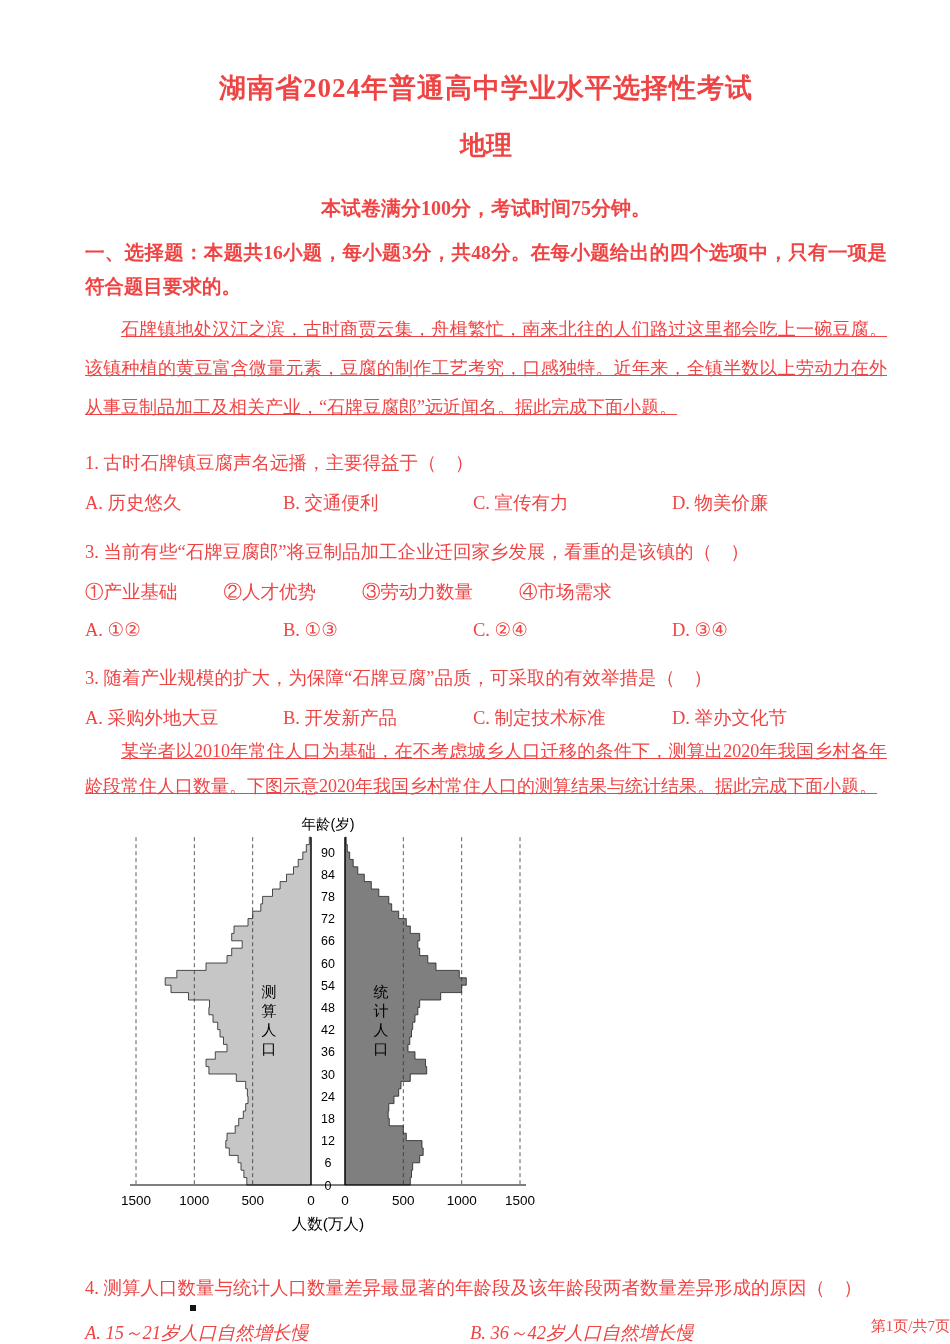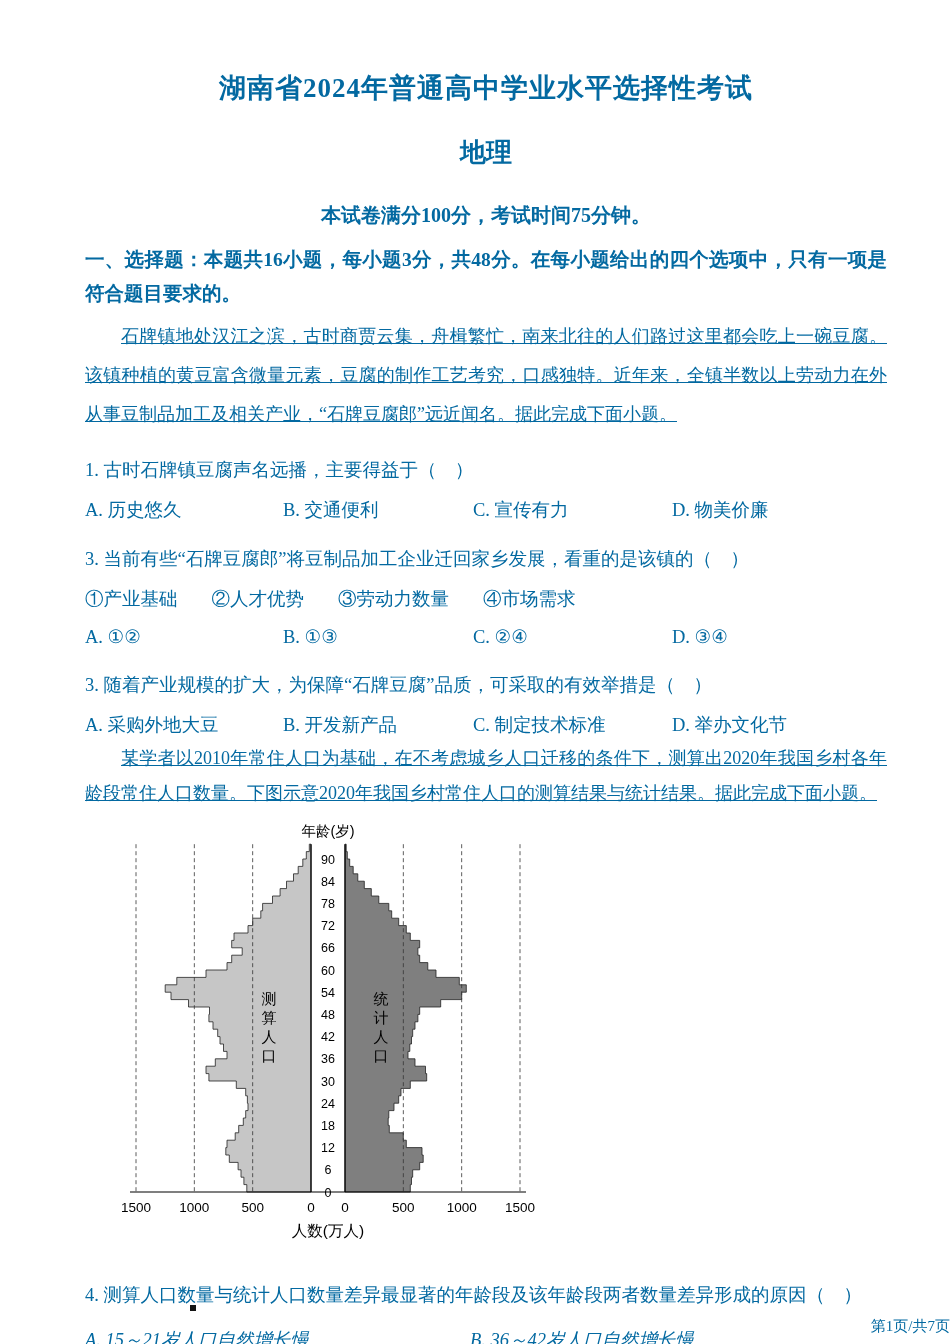--- a/index.html
+++ b/index.html
@@ -1,31 +1,31 @@
 <!DOCTYPE html>
 <html><head>
 <meta charset="utf-8">
 <style>
   * { margin:0; padding:0; box-sizing:border-box; }
   html,body { background:#ffffff; }
   .page {
     width:950px; height:1344px; position:relative; overflow:hidden;
-    background:#ffffff; color:#0369a1;
+    background:#ffffff; color:#ef4444;
     font-family:"Liberation Serif","DejaVu Serif",serif;
     padding:70px 63px 0 85px;
   }
   .title { text-align:center; font-size:27px; font-weight:bold; letter-spacing:1px; }
-  .subject { text-align:center; font-size:26px; font-weight:bold; margin-top:29px; }
+  .subject { text-align:center; font-size:26px; font-weight:bold; margin-top:22px; }
   .exam-info { text-align:center; font-size:20px; font-weight:bold; margin-top:32px; }
   .section-header { font-size:19.5px; font-weight:bold; line-height:1.75; margin-top:14px; text-align:justify; }
   .passage { font-size:18px; line-height:2.15; text-indent:2em; text-align:justify; margin-top:6px;text-decoration:underline; }
   .passage.tight { line-height:1.9; margin-top:4px; }
   .stem { font-size:18.5px; margin-top:24px; }
   .options-row { display:grid; grid-template-columns:198px 190px 199px 1fr; font-size:18.5px; margin-top:15px; }
-  .suboptions { display:flex; gap:34px; font-size:18.5px; margin-top:15px; }
+  .suboptions { display:flex; gap:46px; font-size:18.5px; margin-top:15px; }
   .options-2col { display:grid; grid-template-columns:385px 1fr; font-size:18.5px; margin-top:20px;font-style:italic; }
   .chart-wrap { margin:12px 0 0 4px; width:460px; }
   svg text { font-family:"Liberation Sans","DejaVu Sans",sans-serif; fill:#000; }
   .footer { position:absolute; bottom:8px; left:0; width:100%; text-align:right; font-size:15px; }
   .footer-mark { position:absolute; bottom:33px; left:190px; width:6px; height:6px; background:#141414; }
 </style>
 </head>
 <body>
 
 <div class="page">

